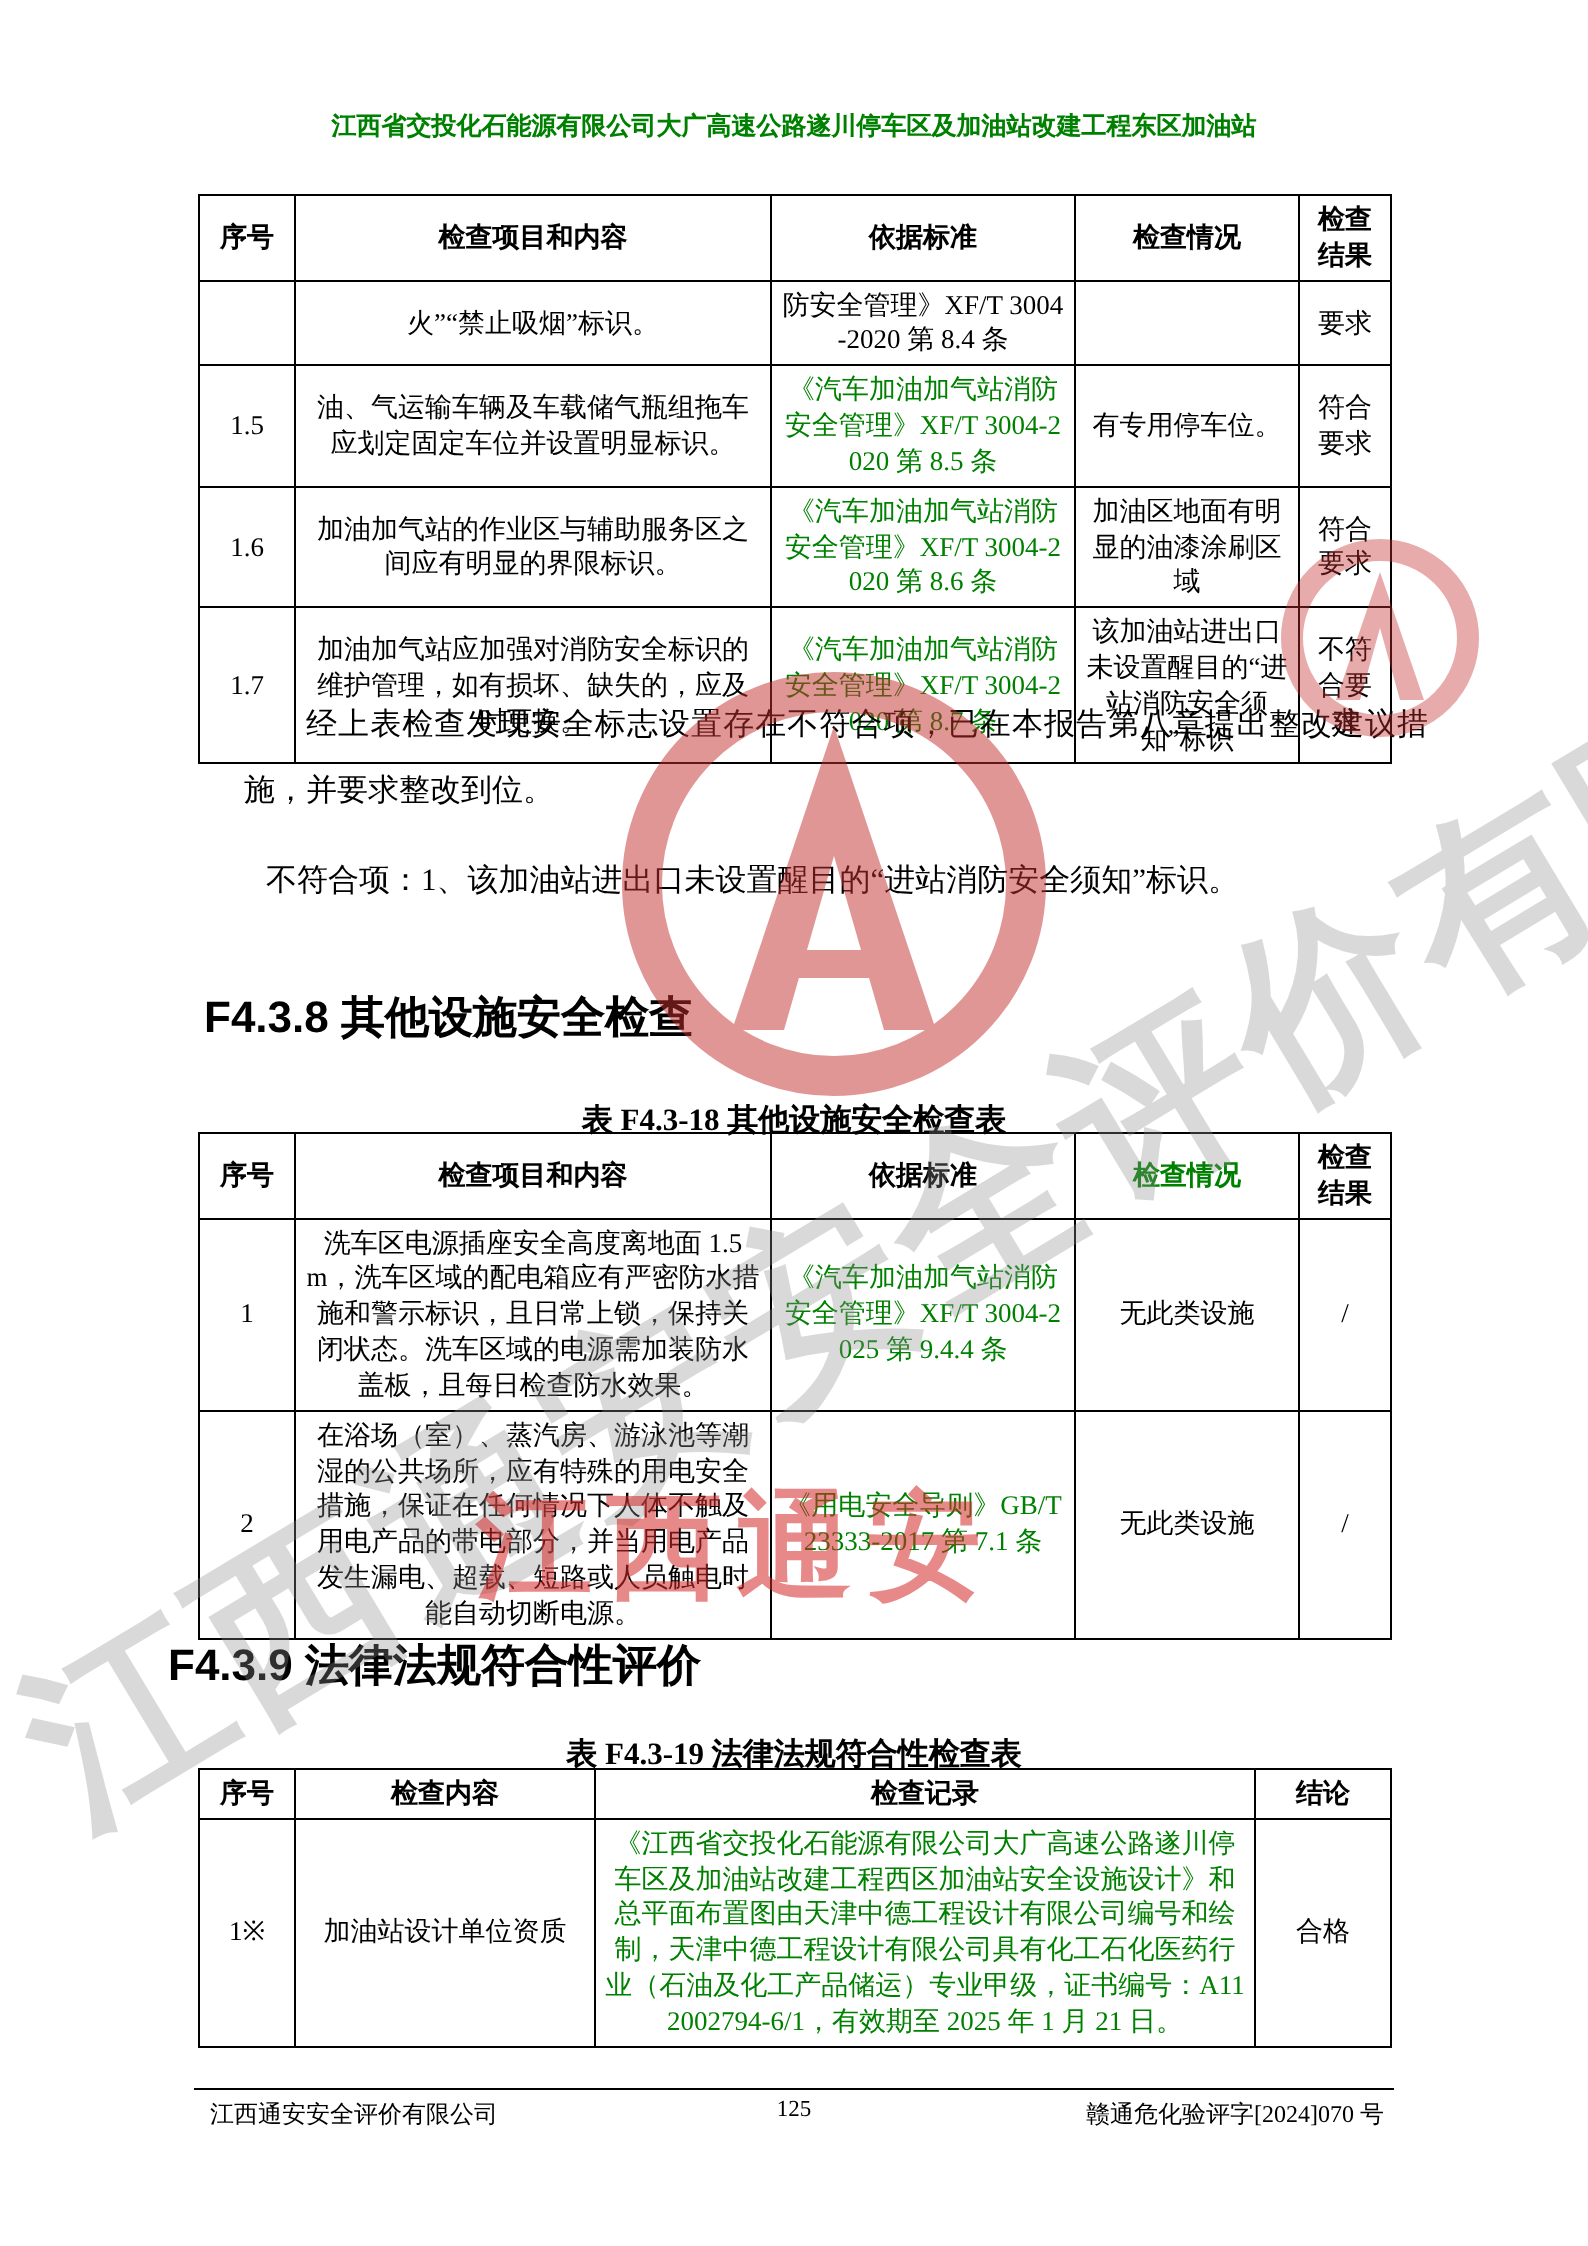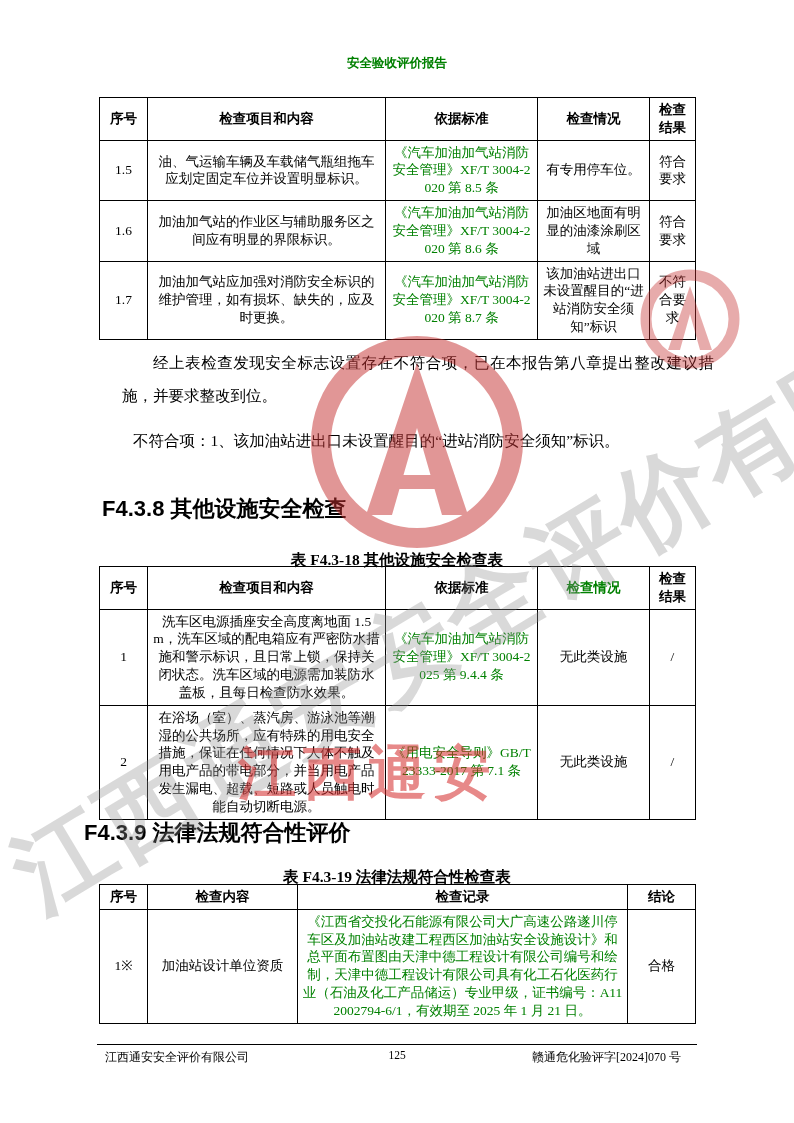--- a/index.html
+++ b/index.html
@@ -30,54 +30,61 @@
   
   .sec-heading { font-family:"Liberation Sans","DejaVu Sans",sans-serif;
     font-weight:bold; font-size:22px; color:#000; }
   .tbl-caption { width:596px; text-align:center; font-weight:bold; font-size:15.5px;margin-top:16px; }
 
   
   .footer-rule { top:1044px; left:97px; width:600px; border-top:1.5px solid #000; height:0; }
   .footer { top:1049px; left:97px; width:600px; font-size:12px; }
   .footer .f-left { position:absolute; left:8px; top:0; }
   .footer .f-page { position:absolute; left:50%; transform:translateX(-50%); top:0; font-size:11.5px;text-align:right; }
-  .footer .f-right { position:absolute; right:16px; top:0; }
+  .footer .f-right { position:absolute; right:5px; top:0; }
 
   
   .wm { pointer-events:none; }
   .wm-gray { left:-10px; top:830px; transform:rotate(-31deg); transform-origin:0 0;
     font-size:96px; font-weight:bold; color:#8f8f8f; opacity:0.33; white-space:nowrap;
     letter-spacing:4px; }
   .wm-red-text { left:238px; top:735px; font-size:58px; font-weight:bold;
     color:#d42a2a; opacity:0.55; letter-spacing:7px; white-space:nowrap; }
   .stamp-main { left:300px; top:325px; opacity:0.5; }
   .stamp-small { left:633px; top:262px; opacity:0.4; }
 </style>
 </head>
 <body>
 
 <div class="abs doc-header">
-  <div>安全验收评价报告</div>
+  <div>江西省交投化石能源有限公司大广高速公路遂川停车区及加油站改建工程东区加油站</div>
 </div>
 
 <table class="abs tbl" style="top:97px; left:99px;">
   <colgroup>
       <col style="width:48px">
       <col style="width:238px">
       <col style="width:152px">
       <col style="width:112px">
       <col style="width:46px">
     </colgroup>
   <tbody>
       <tr>
     <th>序号</th>
     <th>检查项目和内容</th>
     <th>依据标准</th>
     <th>检查情况</th>
     <th>检查结果</th>
+  </tr>
+  <tr style="height:40px;">
+    <td></td>
+    <td>火”“禁止吸烟”标识。</td>
+    <td>防安全管理》XF/T 3004-2020 第 8.4 条</td>
+    <td></td>
+    <td>要求</td>
   </tr>
   <tr>
     <td>1.5</td>
     <td>油、气运输车辆及车载储气瓶组拖车应划定固定车位并设置明显标识。</td>
     <td class="green">《汽车加油加气站消防安全管理》XF/T 3004-2020 第 8.5 条</td>
     <td>有专用停车位。</td>
     <td>符合要求</td>
   </tr>
   <tr>
     <td>1.6</td>

